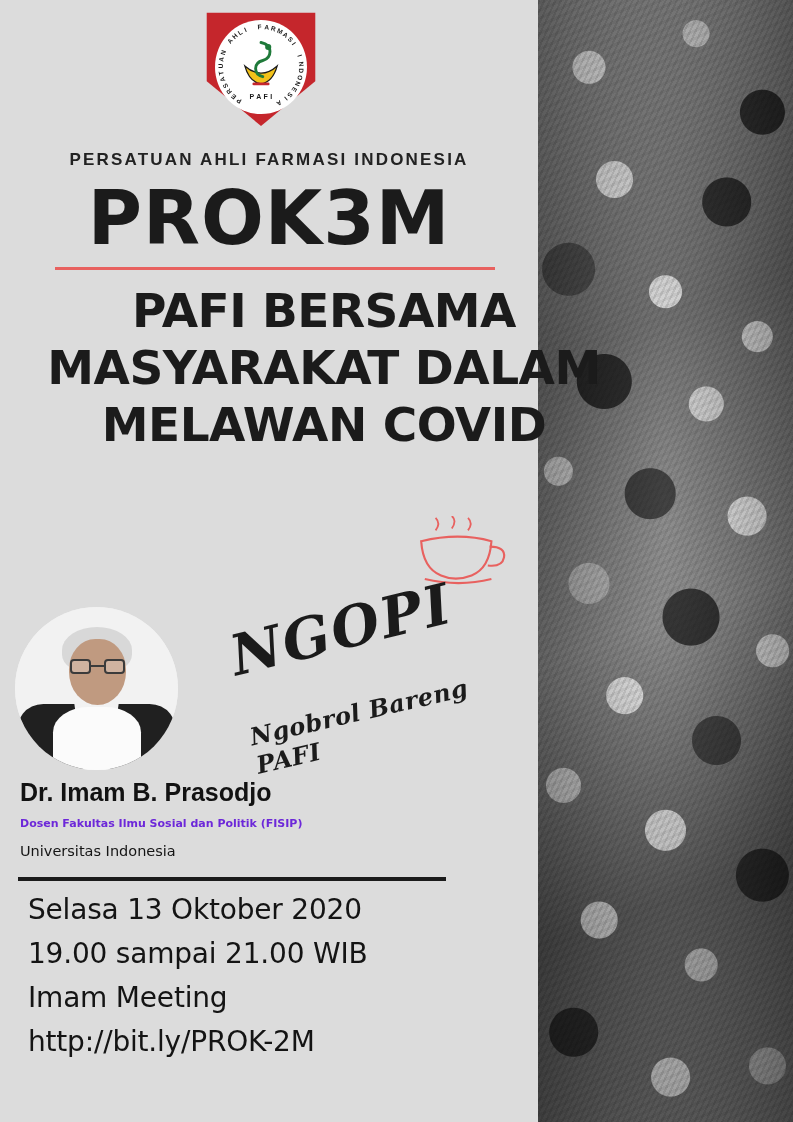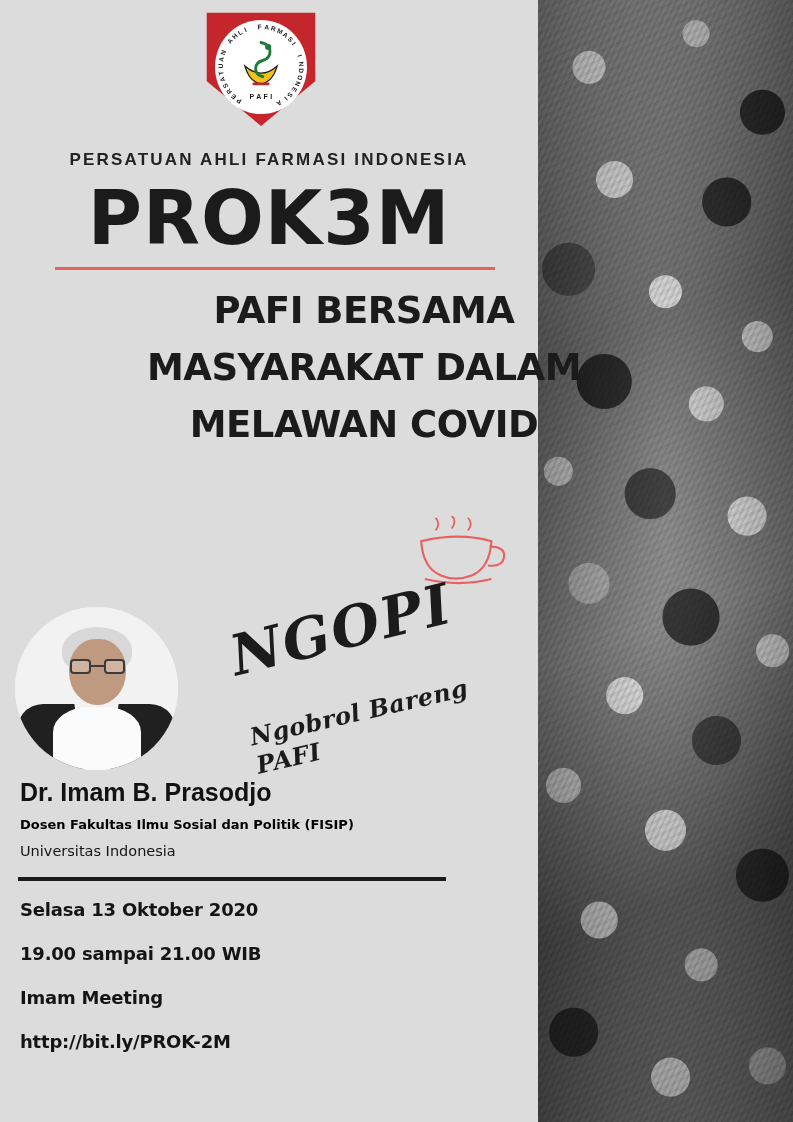--- a/index.html
+++ b/index.html
@@ -165,27 +165,26 @@
     width: 440px;
     height: 3px;
     background: #e8615f;
   }
   .headline {
     position: absolute;
     top: 282px;
     left: 0;
     width: 648px;
     text-align: center;
-    font-size: 37px;
+    font-size: 47px;
     line-height: 57px;
     font-weight: bold;
     color: #1b1b1b;
     font-family: "DejaVu Sans", sans-serif;
     letter-spacing: -0.5px;
-    padding-left: 40px;
   }
 
   
   .cup {
     position: absolute;
     left: 405px;
     top: 516px;
     width: 108px;
     height: 72px;
   }
@@ -284,23 +283,23 @@
     top: 778px;
     font-size: 25px;
     font-weight: bold;
     color: #121212;
     font-family: Liberation Sans, sans-serif;
   }
   .speaker-role1 {
     position: absolute;
     left: 20px;
     top: 817px;
-    font-size: 13px;
-    font-weight: bold;
-    color: #000000;
+    font-size: 11px;
+    font-weight: bold;
+    color: #6d28d9;
     font-family: "DejaVu Sans", sans-serif;
   }
   .speaker-role2 {
     position: absolute;
     left: 20px;
     top: 843px;
     font-size: 14.5px;
     font-weight: normal;
     color: #151515;
     font-family: "DejaVu Sans", sans-serif;
@@ -314,26 +313,27 @@
     background: #1b1b1b;
   }
 
   .details {
     position: absolute;
     left: 20px;
     top: 888px;
     width: 500px;
   }
   .details div {
-    font-size: 18px;
+    font-size: 28px;
     line-height: 44px;
-    font-weight: bold;
+    font-weight: normal;
     color: #141414;
     font-family: "DejaVu Sans", sans-serif;
     letter-spacing: -0.2px;
+    margin-left: 8px;
   }
 </style>
 </head>
 <body>
 
 <div class="poster">
 
   <div class="photo-col">
     <div class="photo-crowd"></div>
     <div class="photo-grain"></div>

